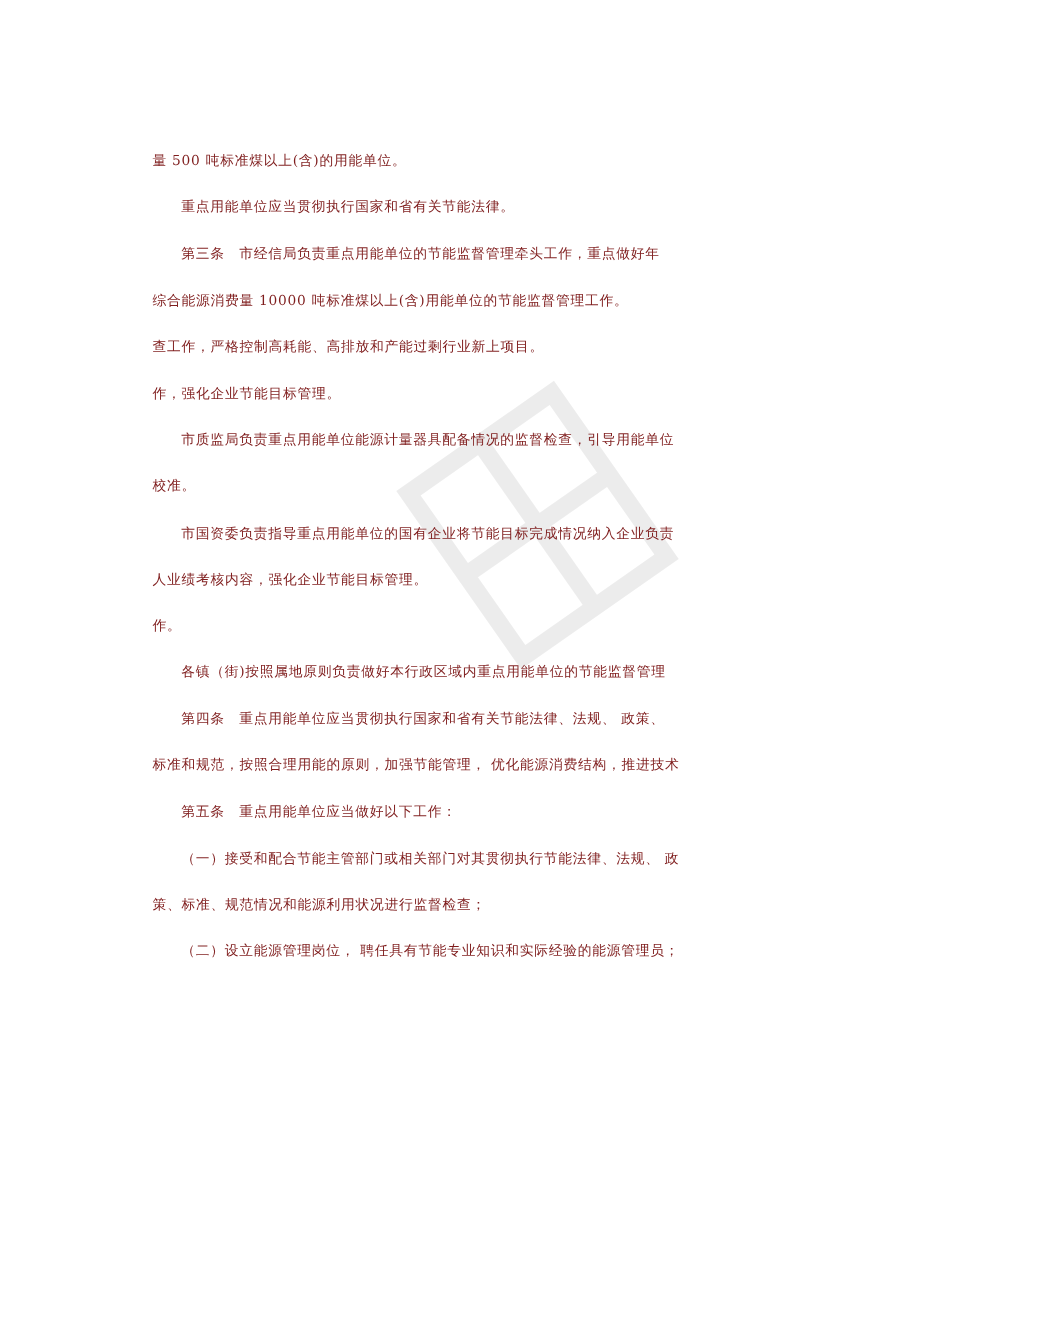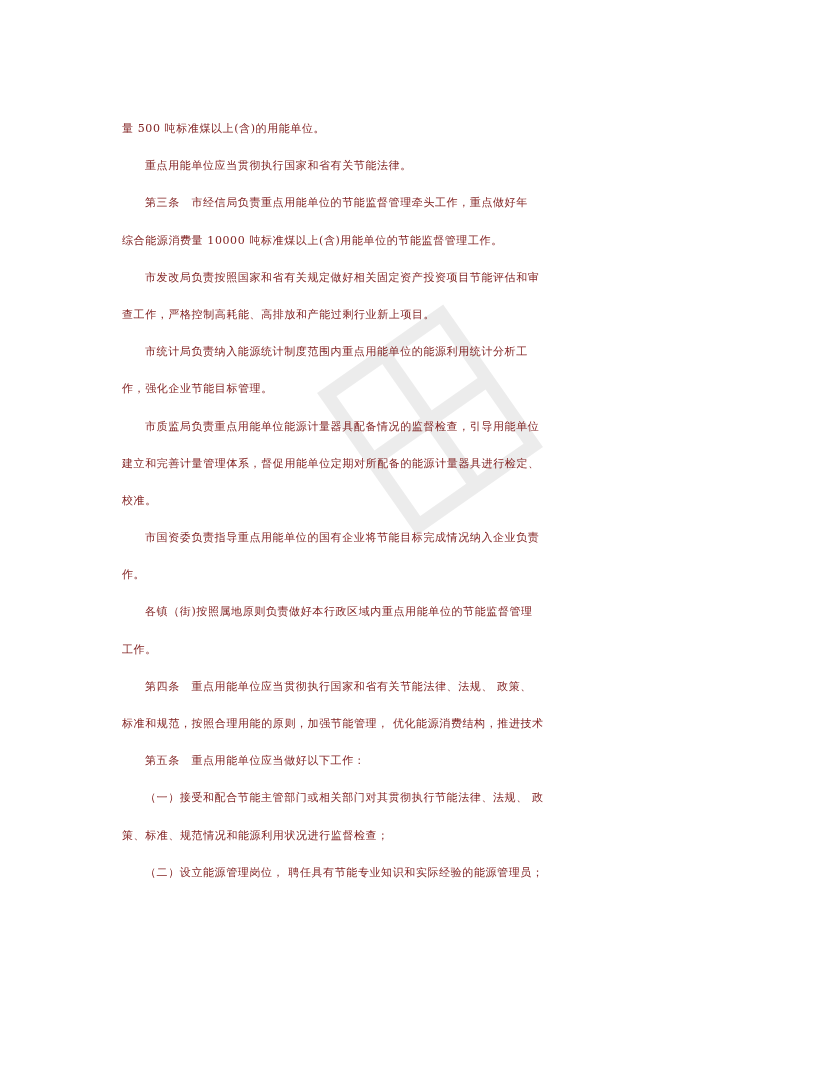--- a/index.html
+++ b/index.html
@@ -29,31 +29,28 @@
       <rect x="60" y="40" width="140" height="160"></rect>
       <line x1="60" y1="120" x2="200" y2="120"></line>
       <line x1="130" y1="40" x2="130" y2="200"></line>
     </g>
   </svg>
   <div class="content" id="content">
       <div class="line">量 500 吨标准煤以上(含)的用能单位。</div>
       <div class="line indent">重点用能单位应当贯彻执行国家和省有关节能法律。</div>
       <div class="line indent">第三条　市经信局负责重点用能单位的节能监督管理牵头工作，重点做好年</div>
       <div class="line">综合能源消费量 10000 吨标准煤以上(含)用能单位的节能监督管理工作。</div>
-      <div class="line indent">市发改局负责按照国家和省有关规定做好相关固定资产投资项目节能评估和审</div>
       <div class="line">查工作，严格控制高耗能、高排放和产能过剩行业新上项目。</div>
-      <div class="line indent">市统计局负责纳入能源统计制度范围内重点用能单位的能源利用统计分析工</div>
       <div class="line">作，强化企业节能目标管理。</div>
       <div class="line indent">市质监局负责重点用能单位能源计量器具配备情况的监督检查，引导用能单位</div>
-      <div class="line">建立和完善计量管理体系，督促用能单位定期对所配备的能源计量器具进行检定、</div>
       <div class="line">校准。</div>
       <div class="line indent">市国资委负责指导重点用能单位的国有企业将节能目标完成情况纳入企业负责</div>
+      <div class="line">人业绩考核内容，强化企业节能目标管理。</div>
       <div class="line">作。</div>
       <div class="line indent">各镇（街)按照属地原则负责做好本行政区域内重点用能单位的节能监督管理</div>
-      <div class="line">工作。</div>
       <div class="line indent">第四条　重点用能单位应当贯彻执行国家和省有关节能法律、法规、 政策、</div>
       <div class="line">标准和规范，按照合理用能的原则，加强节能管理， 优化能源消费结构，推进技术</div>
       <div class="line indent">第五条　重点用能单位应当做好以下工作：</div>
       <div class="line indent">（一）接受和配合节能主管部门或相关部门对其贯彻执行节能法律、法规、 政</div>
       <div class="line">策、标准、规范情况和能源利用状况进行监督检查；</div>
       <div class="line indent">（二）设立能源管理岗位， 聘任具有节能专业知识和实际经验的能源管理员；</div>
     </div>
 </div>
 
 </body></html>

